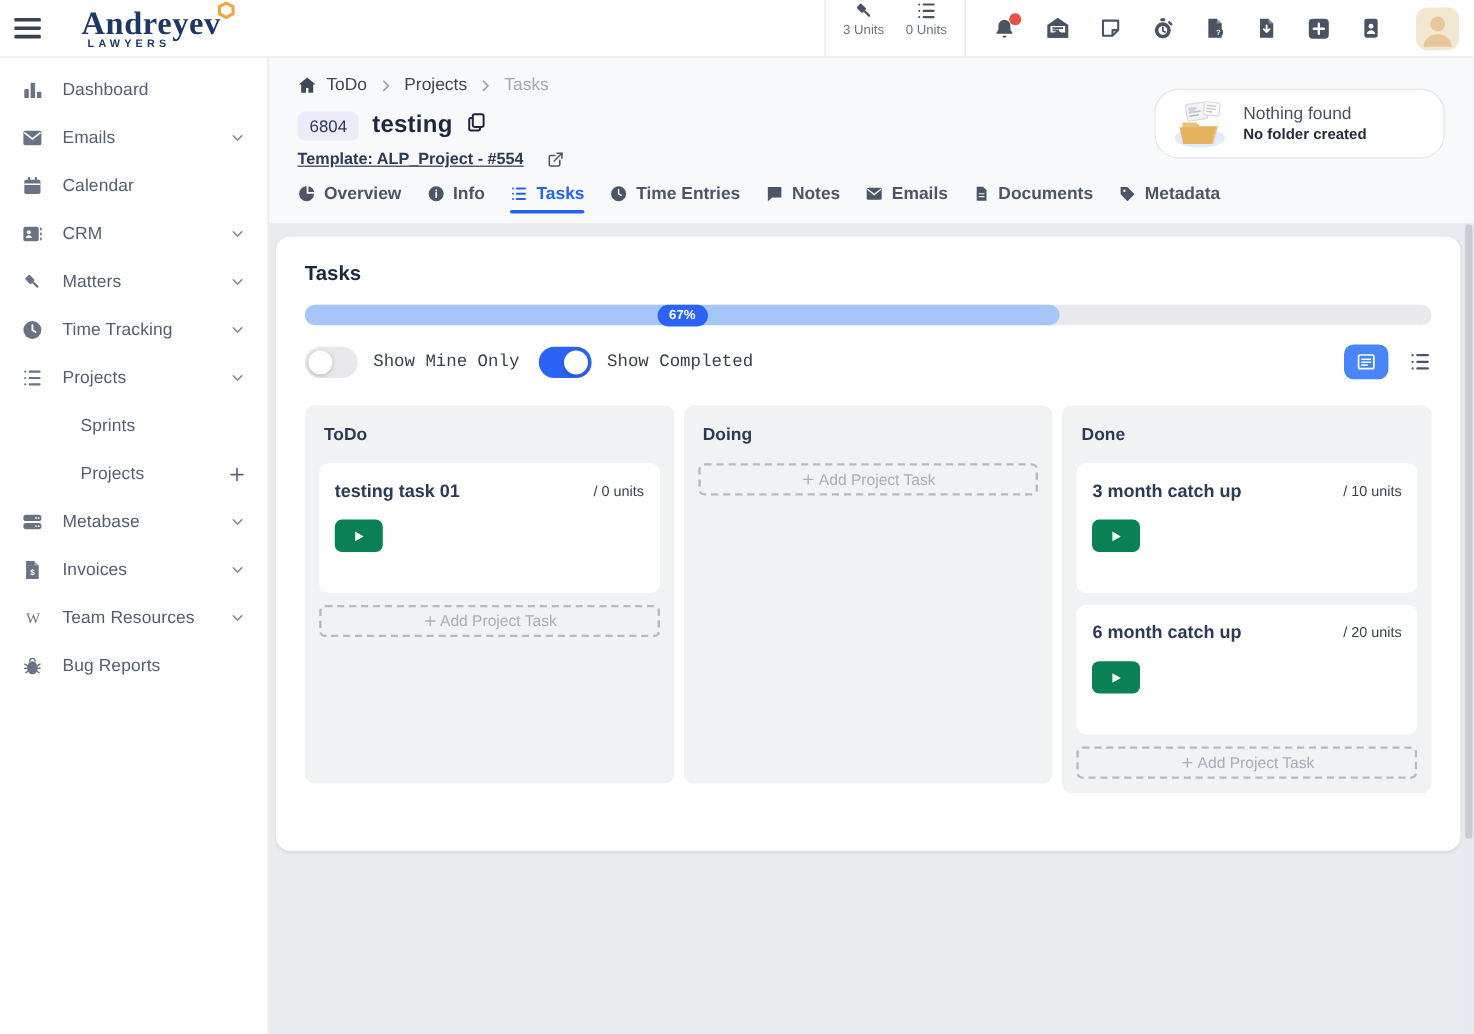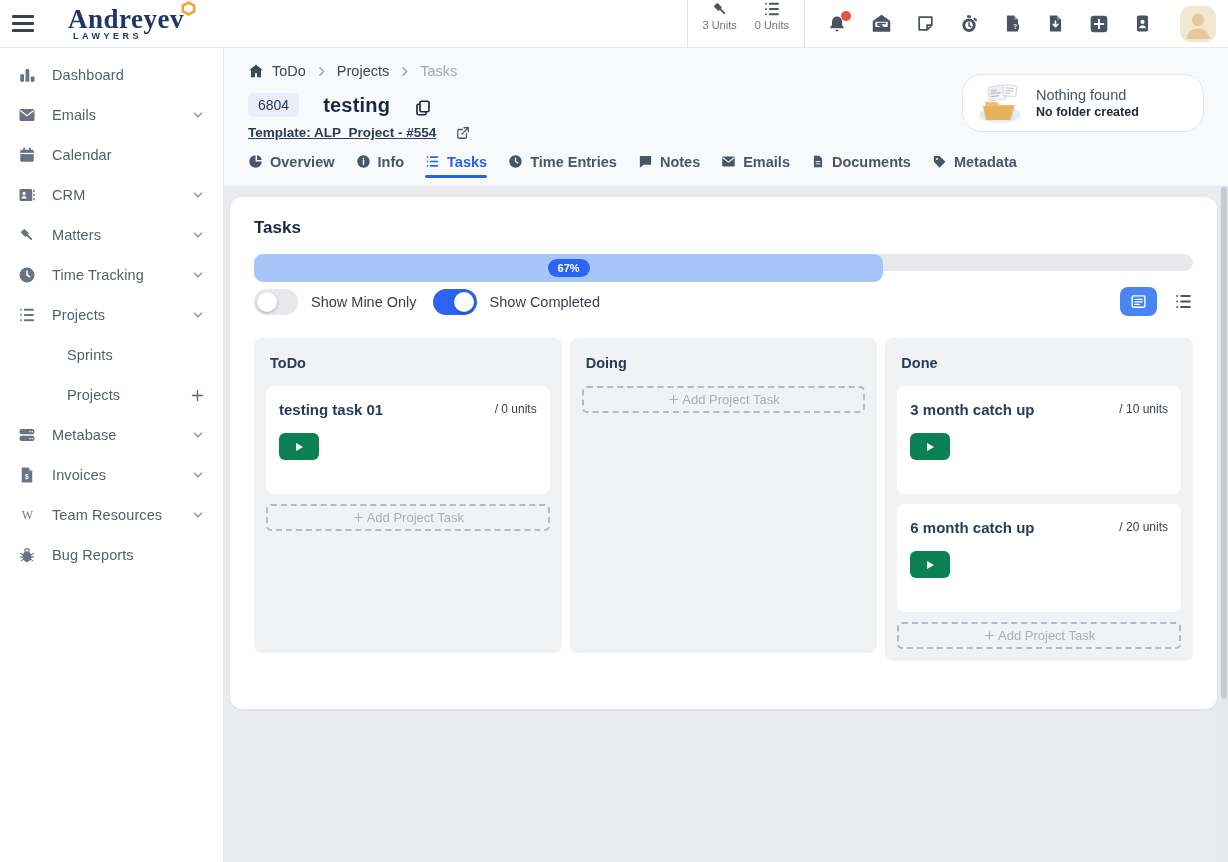--- a/index.html
+++ b/index.html
@@ -35,21 +35,21 @@
 
   
   .main { position:absolute; top:48px; left:224px; right:0; bottom:0; background:#f8f9fb; }
 
   .page-head { display:flex; justify-content:space-between; padding:12px 20px 0 24px; }
   .breadcrumb { display:flex; align-items:center; gap:9px; height:22px; }
   .crumb { font-size:14.5px; color:#3d4657; cursor:pointer; display:flex; align-items:center; gap:8px; }
   .crumb.current { color:#a2a8b3; cursor:default; }
   .crumb-sep { color:#9aa1ac; }
 
-  .title-row { display:flex; align-items:flex-end; gap:24px; margin-top:11px; }
+  .title-row { display:flex; align-items:flex-start; gap:11px; margin-top:11px; }
   .id-badge { background:#ecebfa; color:#2b3a55; font-size:14px; font-weight:500; padding:4px 10px; border-radius:6px; }
   .proj-title { font-size:20px; font-weight:800; color:#1c2740; letter-spacing:.2px; }
   .copy-btn { background:none; border:none; cursor:pointer; color:#1c2740; padding:0; }
 
   .template-row { margin-top:8px; display:flex; align-items:center; gap:20px; }
   .template-link { font-size:13.5px; font-weight:600; color:#2b3a55; text-decoration:underline; cursor:pointer; }
   .ext-icon { color:#4a5568; }
 
   .folder-card { width:242px; height:58px; background:#fff; border:1px solid #e4e6ea; border-radius:20px; display:flex; align-items:center; gap:13px; padding:8px 14px; margin:14px 4px 0 0; }
   .fc-title { font-size:14.5px; color:#4a5360; }
@@ -61,29 +61,29 @@
   .tab .t-icon { color:#4a5568; }
   .tab.active, .tab.active .t-icon { color:#2563eb; }
   .tab.active::after { content:""; position:absolute; left:0; right:0; bottom:0; height:3px; background:#2563eb; border-radius:2px; }
 
   
   .content { position:absolute; top:138px; left:0; right:0; bottom:0; background:#e9ebef; }
   .panel { margin:11px 11px 0 6px; background:#fff; border-radius:12px; box-shadow:0 1px 3px rgba(30,40,60,.08); padding:21px 24px 48px 24px; min-height:502px; }
   .panel-title { font-size:17px; font-weight:800; color:#1c2740; }
 
   .progress-track { margin-top:16px; height:17px; border-radius:9px; background:#e9e9ec; position:relative; }
-  .progress-fill { height:28px; border-radius:9px; background:#a6c6f9; position:relative; }
+  .progress-fill { height:17px; border-radius:9px; background:#a6c6f9; position:relative; }
   .progress-badge { position:absolute; left:50%; top:50%; transform:translate(-50%,-50%); background:#2a63f5; color:#fff; font-size:11px; font-weight:700; padding:3px 10px; border-radius:10px; white-space:nowrap; }
 
   .toggle-row { margin-top:16px; display:flex; align-items:center; }
   .switch { width:44px; height:26px; border-radius:13px; background:#e8e8ec; position:relative; cursor:pointer; border:none; flex:none; }
   .switch .knob { position:absolute; top:3px; left:3px; width:20px; height:20px; border-radius:50%; background:#fff; box-shadow:0 1px 3px rgba(0,0,0,.25); transition:left .15s; }
   .switch.on { background:#2a63f5; }
   .switch.on .knob { left:21px; }
-  .toggle-label { font-size:14.5px; color:#39404e; margin:0 16px 0 13px; }
+  .toggle-label { font-size:14.5px; color:#39404e; margin:0 16px 0 13px;font-family:Liberation Mono, monospace; }
   .view-controls { margin-left:auto; display:flex; align-items:center; gap:17px; }
   .board-view-btn { width:37px; height:29px; border-radius:8px; background:#4a85f6; border:none; display:flex; align-items:center; justify-content:center; cursor:pointer; color:#fff; }
   .list-view-btn { background:none; border:none; cursor:pointer; color:#4a5568; padding:0; }
 
   .board { margin-top:22px; display:flex; gap:8px; align-items:flex-start; }
   .col { flex:1; background:#f1f2f4; border-radius:8px; padding:12px; min-height:315px; }
   .col-title { font-size:14.5px; font-weight:800; color:#2b3a55; margin:5px 4px 15px 4px; }
   .task-card { background:#fff; border-radius:8px; padding:15px 13px; min-height:108px; margin-bottom:10px; cursor:pointer; }
   .tc-head { display:flex; justify-content:space-between; align-items:flex-start; }
   .tc-title { font-size:15px; font-weight:800; color:#2b3a55; }

